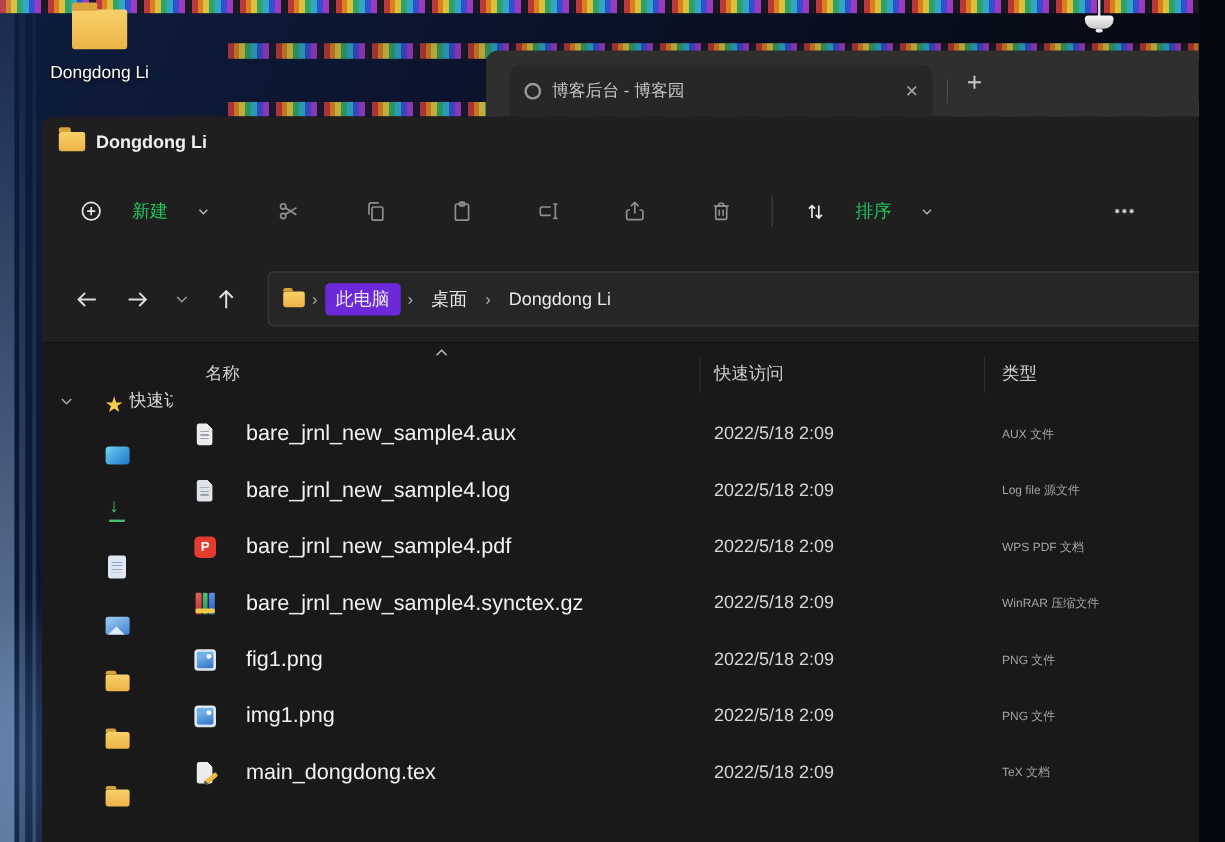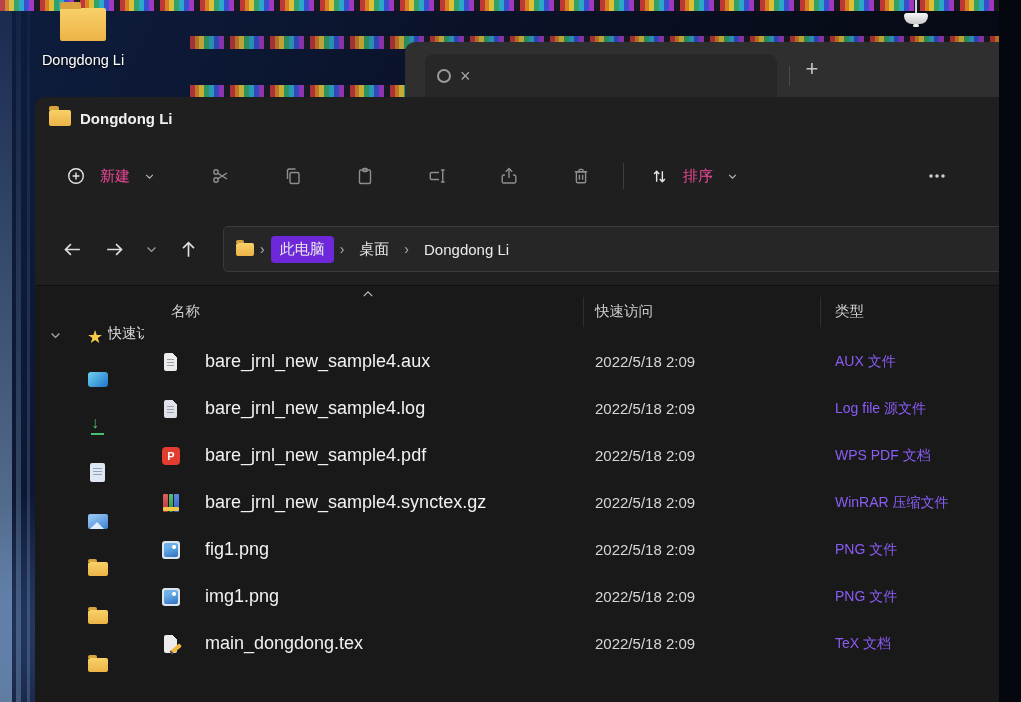--- a/index.html
+++ b/index.html
@@ -50,21 +50,21 @@
   .newtab { position:absolute; left:392px; top:13px; width:30px; height:30px; color:#c6c6c6;
             font-size:22px; text-align:center; line-height:28px; }
 
   
   .explorer { position:absolute; left:35px; top:97px; width:986px; height:605px;
               background:#1f1f1f; border-top-left-radius:10px; overflow:hidden; color:#e8e8e8; }
   .titlebar { position:absolute; left:0; top:0; right:0; height:42px; display:flex; align-items:center; padding-left:14px; gap:9px; }
   .titlebar .w-title { color:#f0f0f0; font-size:15px; font-weight:600; }
 
   .cmdbar { position:absolute; left:0; top:42px; right:0; height:74px; display:flex; align-items:center; padding-left:25px; }
-  .cbtn { display:flex; align-items:center; gap:14px; background:none; border:none; color:#ec4899;
+  .cbtn { display:flex; align-items:center; gap:24px; background:none; border:none; color:#22c55e;
           font-size:15px; font-family:inherit; padding:8px 6px; border-radius:4px; cursor:default; }
   .icon-group { display:flex; gap:28px; margin-left:38px; }
   .tbtn { width:44px; height:40px; display:flex; align-items:center; justify-content:center;
           background:none; border:none; border-radius:4px; }
   .tbtn svg { stroke:#8f8f8f; }
   .vsep { width:1px; height:26px; background:#3d3d3d; margin:0 20px; }
   .more { margin-left:auto; margin-right:62px; }
   .cmd-ico { stroke:#e6e6e6; }
 
   .navbar { position:absolute; left:0; top:116px; right:0; height:72px; display:flex; align-items:center; padding:0 4px 0 16px; }
@@ -101,21 +101,21 @@
   .hcell { position:absolute; top:16px; color:#cfcfcf; font-size:14.5px; }
   .h-name { left:20px; } .h-date { left:444px; } .h-type { left:684px; }
   .hdiv { position:absolute; top:11px; width:1px; height:30px; background:#2f2f2f; }
   .hd1 { left:432px; } .hd2 { left:669px; }
   .sortchev { position:absolute; left:210px; top:1px; }
 
   .rows { position:absolute; left:0; top:52px; right:0; bottom:0; }
   .row { position:relative; height:47px; display:flex; align-items:center; padding-left:10px; }
   .fname { margin-left:24px; color:#f2f2f2; font-size:18px; }
   .fdate { position:absolute; left:444px; color:#d6d6d6; font-size:15px; }
-  .ftype { position:absolute; left:684px; color:#8b5cf6; font-size:14px; }
+  .ftype { position:absolute; left:684px; color:#a3a3a3; font-size:10px; }
 
   
   .fi { position:relative; width:20px; height:20px; flex:0 0 20px; }
   .fi-doc::before, .fi-log::before, .fi-tex::before { content:""; position:absolute; left:3px; top:1px; width:13px; height:18px;
         border-radius:2px; background:linear-gradient(225deg,transparent 0 3px,#ececec 3px); }
   .fi-log::before { background:linear-gradient(225deg,transparent 0 3px,#dfe3e8 3px); }
   .fi-doc::after, .fi-log::after { content:""; position:absolute; left:6px; top:7px; width:7px; height:9px;
         background:repeating-linear-gradient(#9aa3ad 0 1px,transparent 1px 3px); }
   .fi-pdf::before { content:"P"; position:absolute; inset:1px; background:#e23c2e; border-radius:4px;
         color:#fff; font-weight:bold; font-size:11px; line-height:18px; text-align:center; }
@@ -154,20 +154,21 @@
   </div>
 
   <div class="shortcut">
     <span class="folder f-lg"></span>
     <div class="lbl">Dongdong Li</div>
   </div>
 
   <div class="browser">
     <div class="tab">
       <span class="fav"></span>
+      <span class="t-title">博客后台 - 博客园</span>
       <span class="t-close">×</span>
     </div>
     <div class="tab-div"></div>
     <div class="newtab">+</div>
   </div>
 
   <div class="explorer">
 
     <div class="titlebar">
       <span class="folder f-title"></span>

